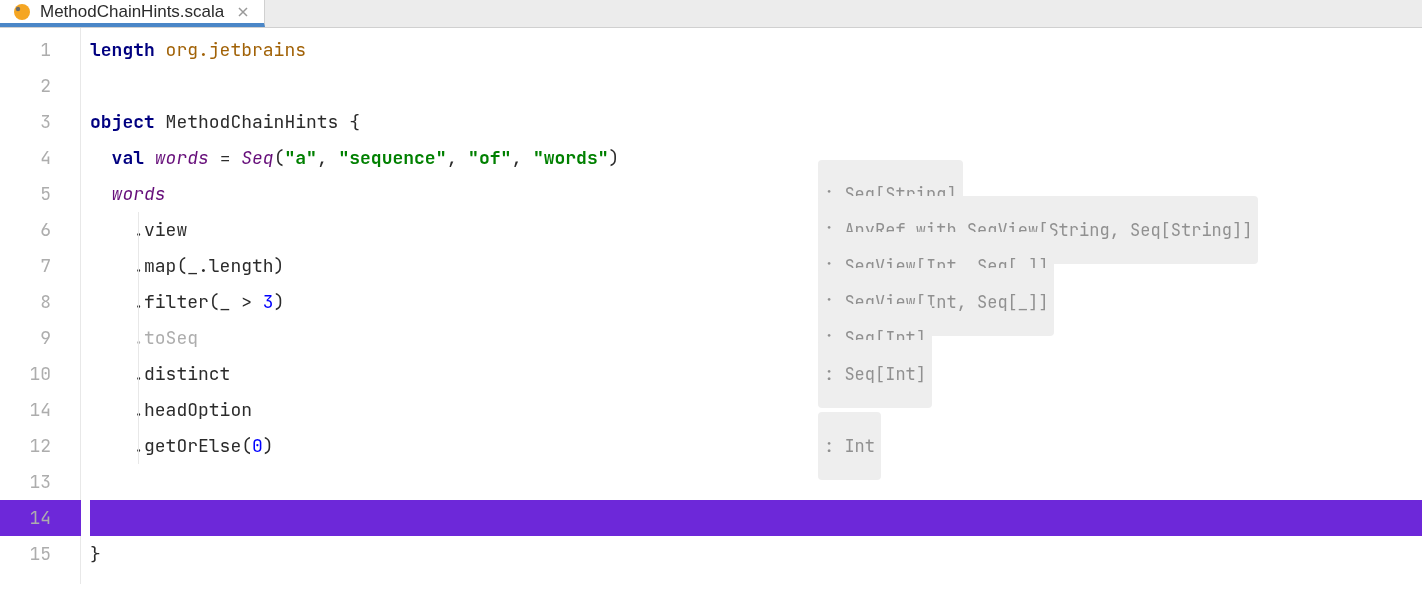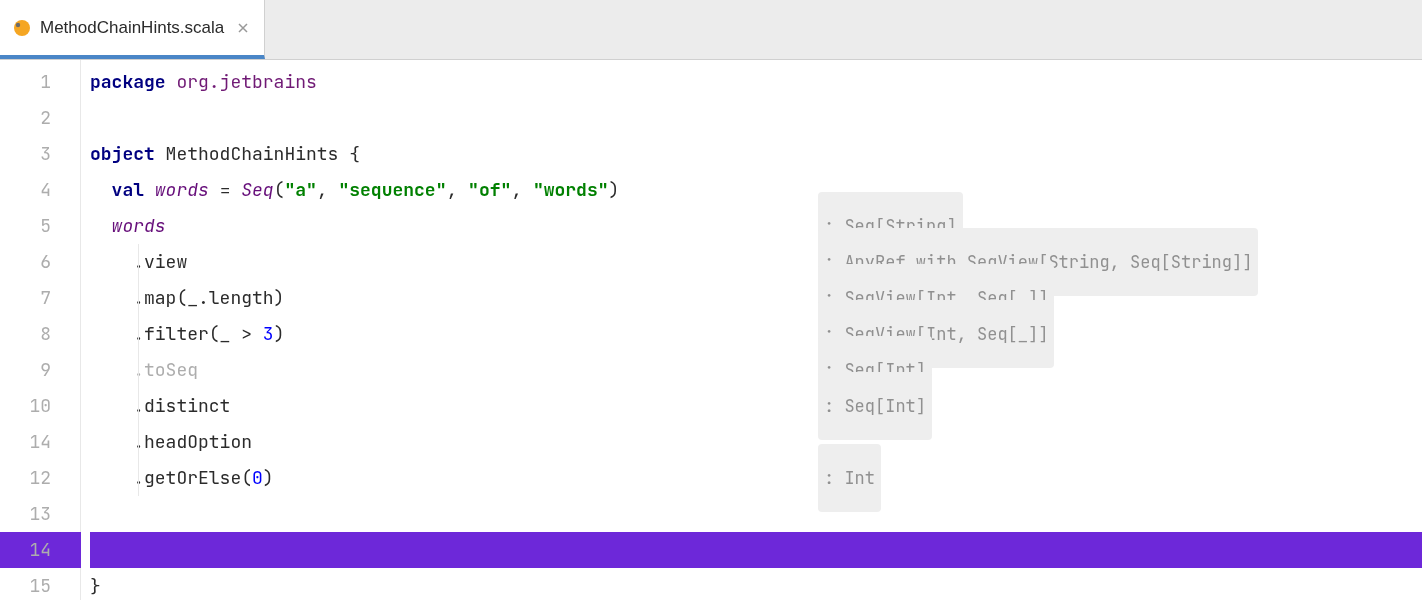--- a/index.html
+++ b/index.html
@@ -9,21 +9,21 @@
     }
     body {
       font-family: "JetBrains Mono", "Consolas", "Monaco", monospace;
       font-size: 18px;
       background: #ffffff;
       width: 1422px;
       height: 600px;
       overflow: hidden;
     }
     .tab-bar {
-      height: 60px;
+      height: 28px;
       background: #ececec;
       display: flex;
       align-items: stretch;
       border-bottom: 1px solid #d0d0d0;
     }
     .tab {
       display: flex;
       align-items: center;
       padding: 0 14px 0 12px;
       background: #ffffff;
@@ -107,21 +107,21 @@
       border-radius: 4px;
       font-size: 17px;
       margin-left: 0;
       position: absolute;
       left: 728px;
     }
     .current-line {
       background: #6d28d9;
     }
     .kw { color: #000080; font-weight: bold; }
-    .pkg { color: #701a75; }
+    .pkg { color: #a16207; }
     .ident-italic { color: #660e7a; font-style: italic; }
     .str { color: #008000; font-weight: bold; }
     .num { color: #0000ff; }
     .op { color: #2b2b2b; }
     .gray { color: #adadad; }
     .indent-guide {
       position: absolute;
       width: 1px;
       background: #e8e8e8;
       top: 0;
@@ -164,21 +164,21 @@
     <div class="gutter-line">10</div>
     <div class="gutter-line">14</div>
     <div class="gutter-line">12</div>
     <div class="gutter-line">13</div>
     <div class="gutter-line current-line">14</div>
     <div class="gutter-line">15</div>
   </div>
 
   <div class="code-area">
     <div class="code-line">
-      <span class="code-content"><span class="kw">package</span><span class="pkg"> org.jetbrains</span></span>
+      <span class="code-content"><span class="kw">length</span><span class="pkg"> org.jetbrains</span></span>
     </div>
     <div class="code-line"></div>
     <div class="code-line">
       <span class="code-content"><span class="kw">object</span><span class="op"> MethodChainHints {</span></span>
     </div>
     <div class="code-line">
       <span class="code-content">  <span class="kw">val</span><span class="ident-italic"> words</span><span class="op"> = </span><span class="ident-italic">Seq</span><span class="op">(</span><span class="str">"a"</span><span class="op">, </span><span class="str">"sequence"</span><span class="op">, </span><span class="str">"of"</span><span class="op">, </span><span class="str">"words"</span><span class="op">)</span></span>
     </div>
     <div class="code-line">
       <span class="code-content">  <span class="ident-italic">words</span></span>

